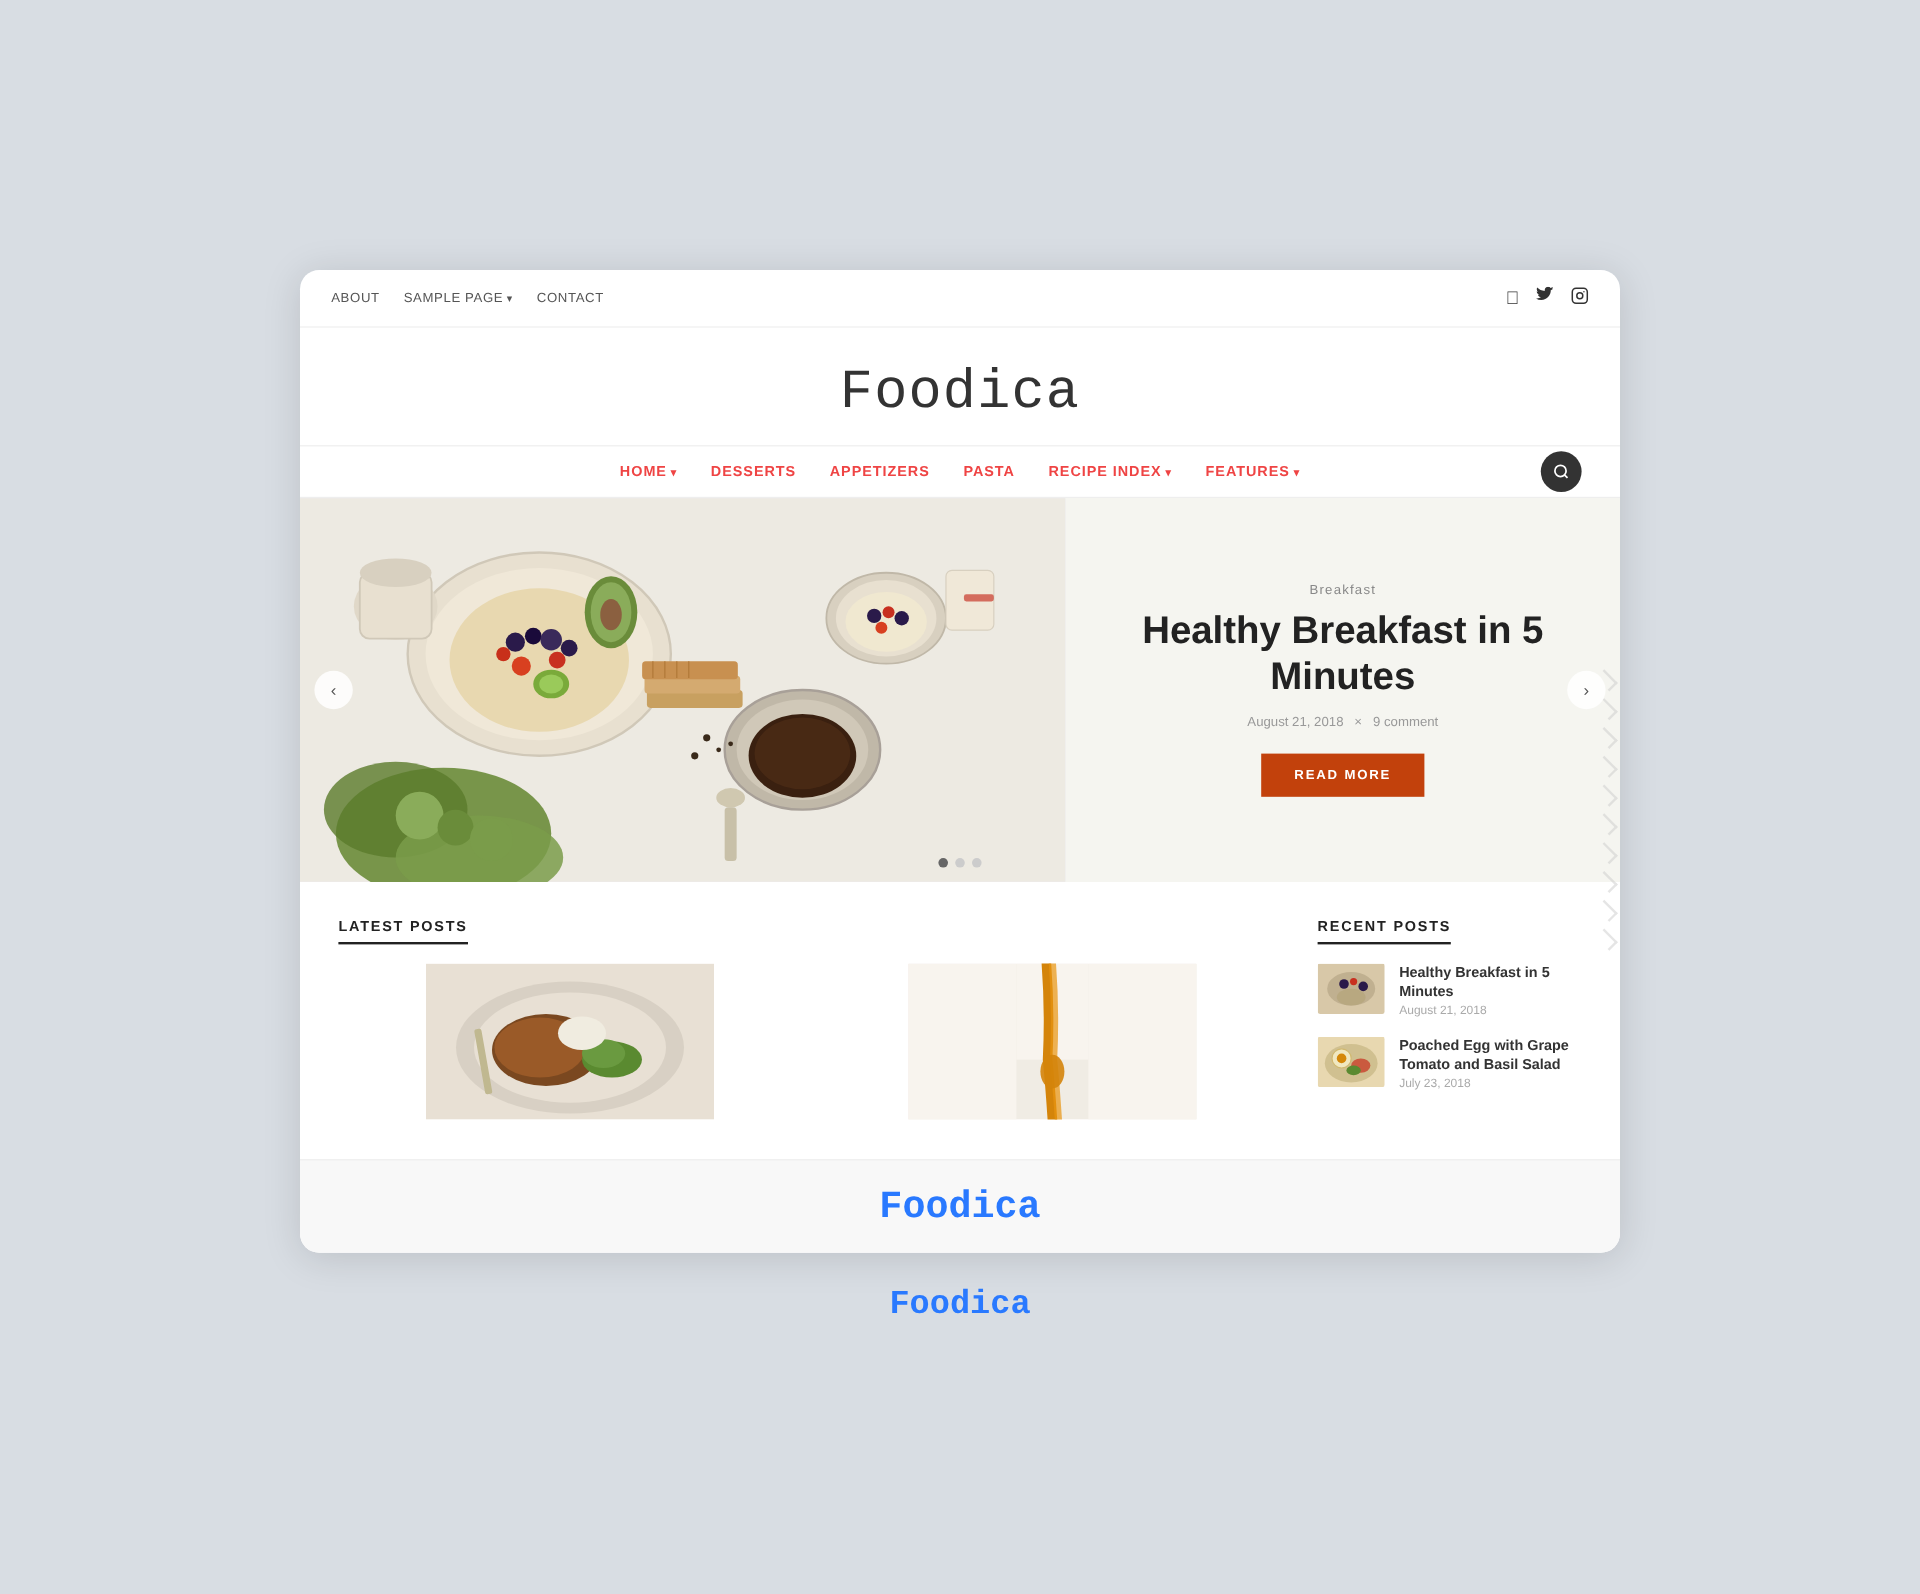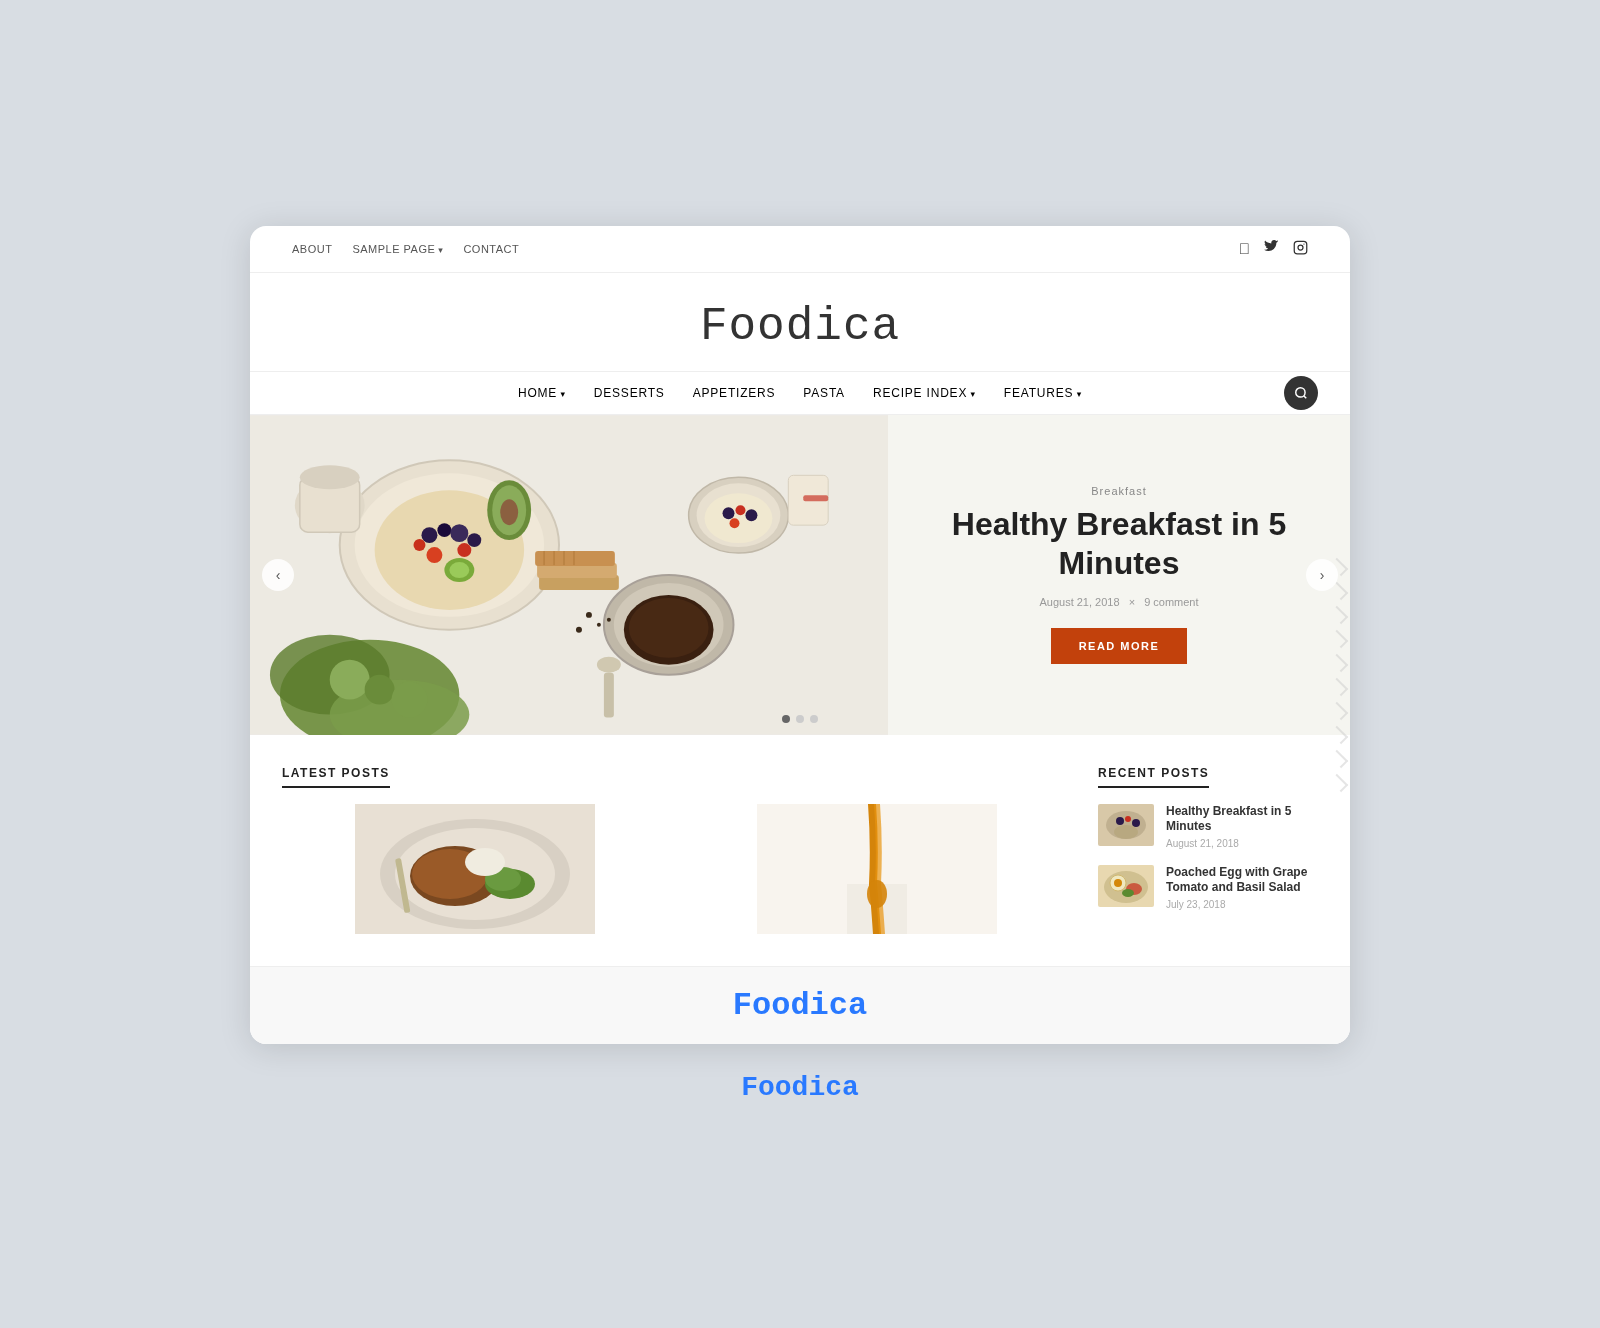--- a/index.html
+++ b/index.html
@@ -22,21 +22,21 @@
       box-shadow: 0 4px 32px rgba(0,0,0,0.13);
       overflow: hidden;
       position: relative;
     }
 
     
     .top-nav {
       display: flex;
       align-items: center;
       justify-content: space-between;
-      padding: 14px 42px;
+      padding: 14px 26px;
       border-bottom: 1px solid #eee;
       text-align: center;
     }
     .top-nav-links {
       display: flex;
       gap: 20px;
       align-items: center;
     }
     .top-nav-links a {
       font-size: 11px;
@@ -86,24 +86,25 @@
       align-items: center;
       justify-content: center;
       padding: 14px 32px;
       border-top: 1px solid #eee;
       border-bottom: 1px solid #eee;
       gap: 28px;
       position: relative;
     }
     .main-nav a {
       font-size: 12px;
-      color: #000000;
+      color: #ef4444;
       text-decoration: none;
       text-transform: uppercase;
       letter-spacing: 0.8px;
+      font-weight: bold;
     }
     .main-nav a.has-arrow::after {
       content: ' ▾';
       font-size: 9px;
     }
     .search-btn {
       position: absolute;
       right: 32px;
       background: #333;
       border: none;

